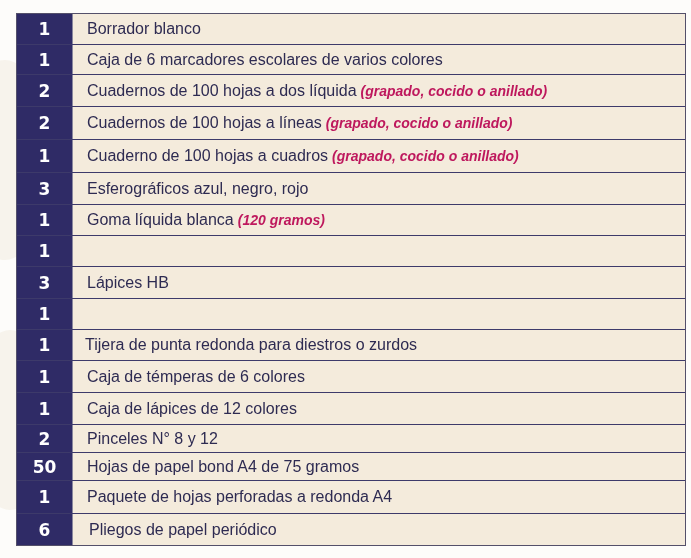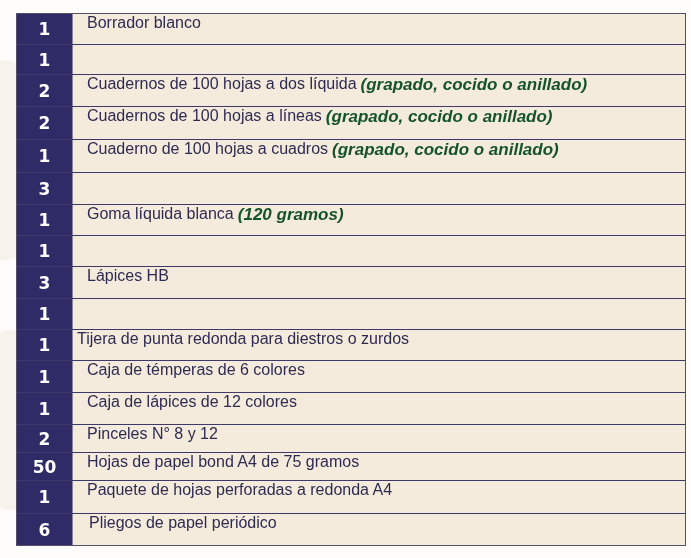--- a/index.html
+++ b/index.html
@@ -15,42 +15,45 @@
   .row { display: flex; border-bottom: 1.5px solid #3d3a6a; box-sizing: border-box; }
   .row:last-child { border-bottom: none; }
   .qty {
     width: 56px; flex: 0 0 56px; background: #2f2b66; color: #ffffff;
     font-family: "DejaVu Sans", sans-serif; font-weight: bold; font-size: 17px;
     display: flex; align-items: center; justify-content: center;
     border-right: 1.5px solid #8a879e; box-sizing: border-box;
   }
   .row:not(:last-child) .qty { border-bottom: 0; }
   .desc {
-    flex: 1; display: flex; padding-left: 14px;
+    flex: 1; display: flex; align-items: center; padding-left: 14px;
     color: #2e2b52; font-size: 16px; white-space: nowrap;
   }
   .note {
-    font-weight: bold; font-style: italic; font-size: 17px; color: #14532d; margin-left: 4px;
+    font-weight: bold; font-style: italic; font-size: 14px; color: #be185d; margin-left: 4px;
   }
 </style>
 </head>
 <body>
 
 <div class="bg-blob" style="left:-40px;top:60px;width:90px;height:200px;"></div>
 <div class="bg-blob" style="left:-30px;top:330px;width:80px;height:180px;"></div>
 
 <div class="table">
   <div class="row" style="height:31px">
     <div class="qty">1</div>
     <div class="desc">
         <span>Borrador blanco</span>
       </div>
   </div>
   <div class="row" style="height:30px">
     <div class="qty">1</div>
+    <div class="desc">
+        <span>Caja de 6 marcadores escolares de varios colores</span>
+      </div>
   </div>
   <div class="row" style="height:32px">
     <div class="qty">2</div>
     <div class="desc">
         <span>Cuadernos de 100 hojas a dos líquida</span>
         <span class="note">(grapado, cocido o anillado)</span>
       </div>
   </div>
   <div class="row" style="height:33px">
     <div class="qty">2</div>
@@ -61,20 +64,23 @@
   </div>
   <div class="row" style="height:33px">
     <div class="qty">1</div>
     <div class="desc">
         <span>Cuaderno de 100 hojas a cuadros</span>
         <span class="note">(grapado, cocido o anillado)</span>
       </div>
   </div>
   <div class="row" style="height:32px">
     <div class="qty">3</div>
+    <div class="desc">
+        <span>Esferográficos azul, negro, rojo</span>
+      </div>
   </div>
   <div class="row" style="height:31px">
     <div class="qty">1</div>
     <div class="desc">
         <span>Goma líquida blanca</span>
         <span class="note">(120 gramos)</span>
       </div>
   </div>
   <div class="row" style="height:31px">
     <div class="qty">1</div>
@@ -83,21 +89,21 @@
     <div class="qty">3</div>
     <div class="desc">
         <span>Lápices HB</span>
       </div>
   </div>
   <div class="row" style="height:31px">
     <div class="qty">1</div>
   </div>
   <div class="row" style="height:31px">
     <div class="qty">1</div>
-    <div class="desc" style="padding-left:4px">
+    <div class="desc" style="padding-left:12px">
         <span>Tijera de punta redonda para diestros o zurdos</span>
       </div>
   </div>
   <div class="row" style="height:32px">
     <div class="qty">1</div>
     <div class="desc">
         <span>Caja de témperas de 6 colores</span>
       </div>
   </div>
   <div class="row" style="height:32px">

